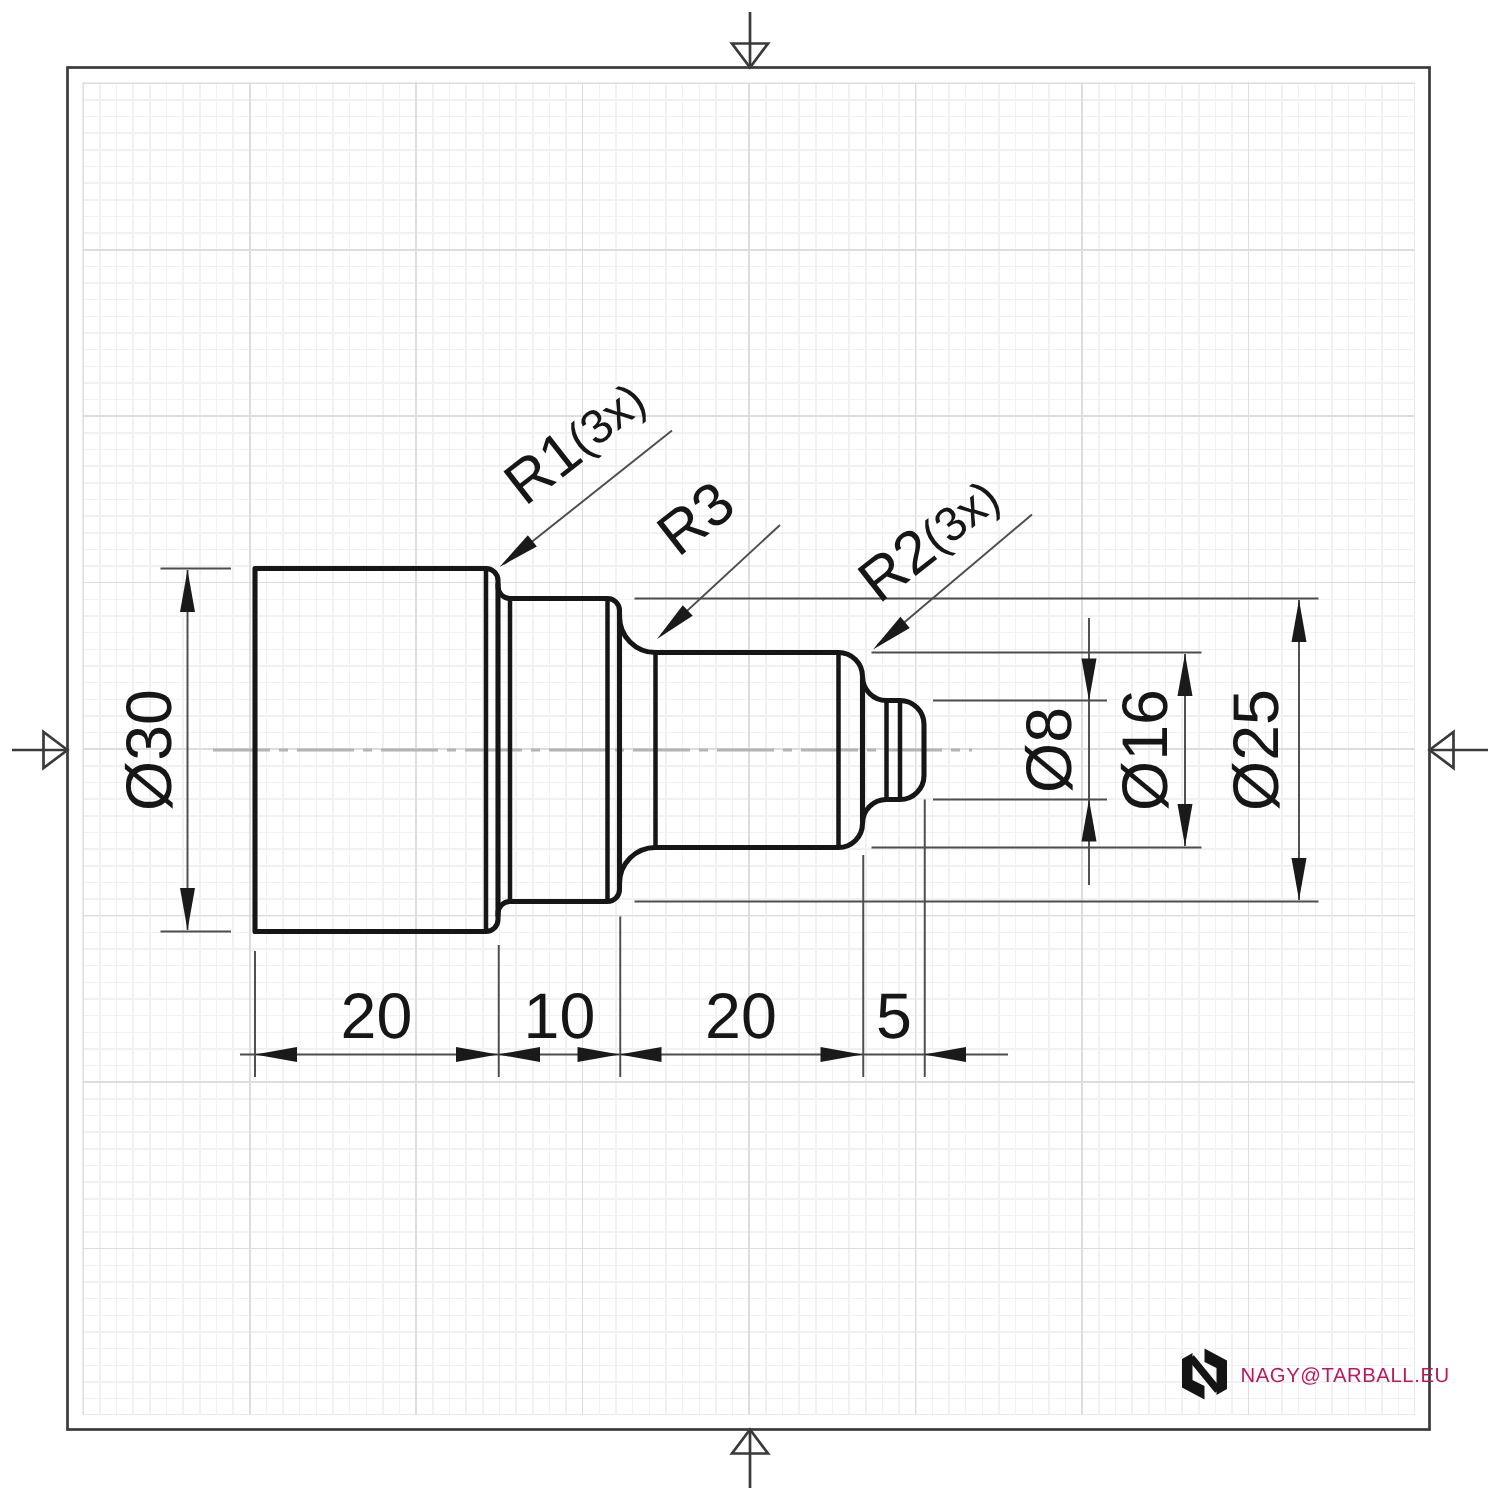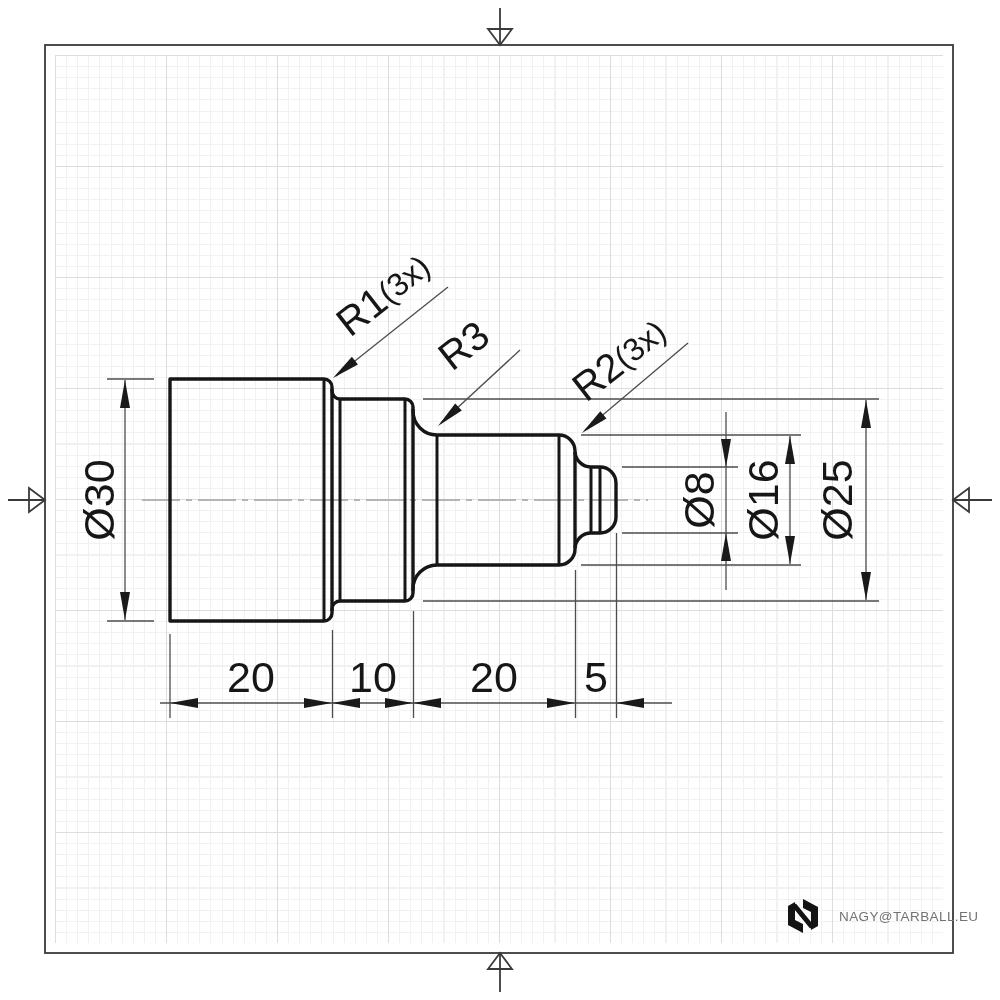--- a/index.html
+++ b/index.html
@@ -22,22 +22,22 @@
   .cline{stroke:#b4b4b4;stroke-width:2;fill:none;}
   .mark{stroke:#3a3a3a;stroke-width:1.8;fill:none;}
   .arrow{fill:#1a1a1a;stroke:none;}
   .dim-num{font-family:"Liberation Sans",sans-serif;font-size:43px;fill:#161616;}
   .callout-main{font-family:"Liberation Sans",sans-serif;font-size:40px;fill:#161616;}
   .callout-note{font-family:"Liberation Sans",sans-serif;font-size:32px;fill:#161616;}
   .logo{
     position:absolute;left:781px;top:896px;display:flex;align-items:center;
   }
   .logo-text{
-    font-family:"Liberation Sans",sans-serif;font-size:13.5px;color:#737373;
-    letter-spacing:0.4px;margin-left:14px;white-space:nowrap;
+    font-family:"Liberation Sans",sans-serif;font-size:13.5px;color:#be185d;
+    letter-spacing:0.4px;margin-left:2px;white-space:nowrap;
   }
 </style>
 </head>
 <body>
 
 <div class="page">
   <div class="grid-paper"></div>
 
   <svg class="cad" width="1000" height="1000" viewBox="0 0 1000 1000">
 

